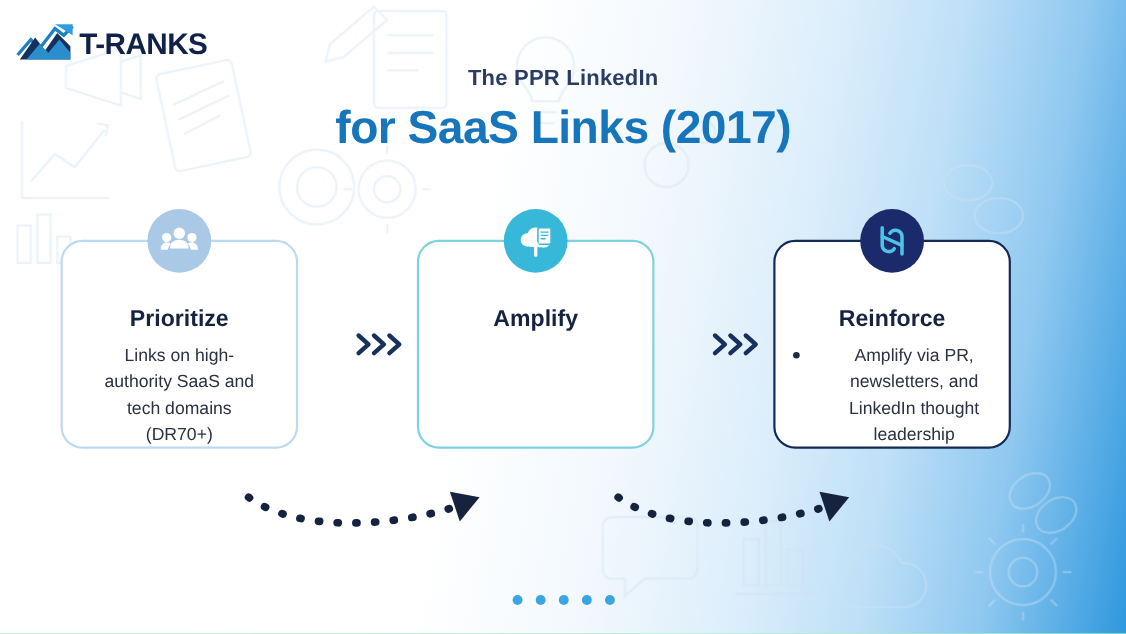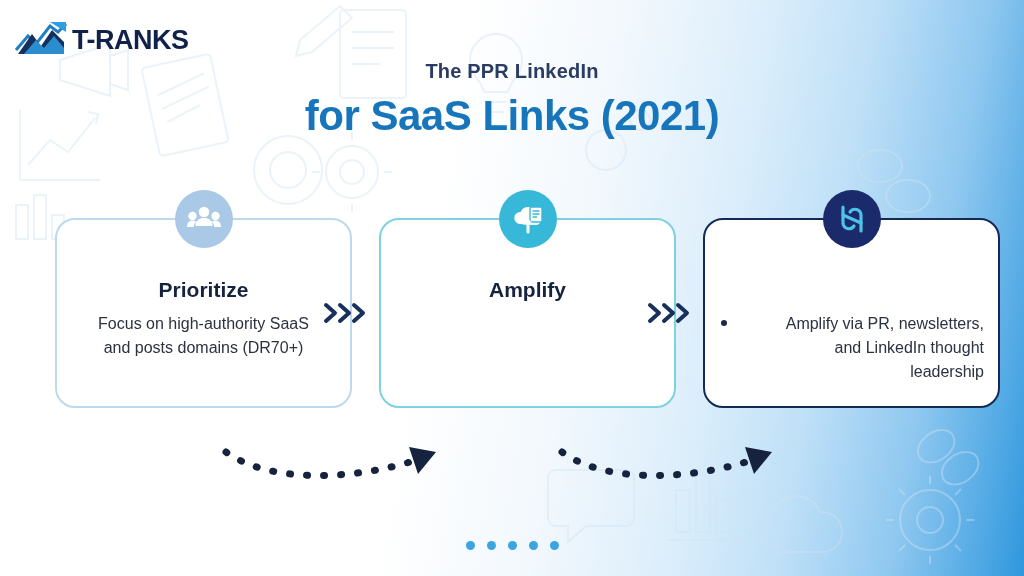--- a/index.html
+++ b/index.html
@@ -85,21 +85,21 @@
     text-align: center;
     font-size: 42px;
     font-weight: bold;
     color: #1775bb;
     letter-spacing: -0.5px;
   }
 
   
   .card {
     position: absolute;
-    width: 297px;
+    width: 216px;
     height: 190px;
     border-radius: 20px;
     background: #ffffff;
     box-sizing: border-box;
   }
   .card.c1 { left: 55px;  top: 218px; border: 2px solid #bcd9ef; }
   .card.c2 { left: 379px; top: 218px; border: 2px solid #7ed1e0; }
   .card.c3 { left: 703px; top: 218px; border: 2px solid #142a55; }
 
   .card-title {
@@ -113,21 +113,21 @@
   }
   .card-body {
     position: absolute;
     left: 26px; right: 26px;
     top: 92px;
     text-align: center;
     font-size: 16px;
     line-height: 1.5;
     color: #2b3141;
   }
-  .card.c3 .card-body { text-align: right; left: 54px; right: 14px; }
+  .card.c3 .card-body { text-align: center; left: 54px; right: 14px; }
   .bullet-dot {
     position: absolute;
     left: 16px;
     top: 100px;
     width: 6px; height: 6px;
     border-radius: 50%;
     background: #1b2a45;
   }
 
   
@@ -243,21 +243,21 @@
         <path d="M2 30 L14 16 L22 24 L36 6 L44 12 L52 4" fill="none" stroke="#1f7fc4" stroke-width="3"></path>
         <path d="M4 34 L18 14 L27 26 L38 10 L50 22 L50 34 Z" fill="#16305e"></path>
         <path d="M10 34 L22 20 L30 28 L40 16 L50 28 L50 34 Z" fill="#2e9ee0" opacity="0.85"></path>
         <path d="M36 2 L52 2 L52 12 Z" fill="#2e9ee0"></path>
       </svg>
     </span>
     <span class="logo-text">T-RANKS</span>
   </div>
 
   <div class="eyebrow">The PPR LinkedIn</div>
-  <div class="headline">for SaaS Links (2021)</div>
+  <div class="headline">for SaaS Links (2017)</div>
 
   <svg class="arrows" width="1024" height="576" viewBox="0 0 1024 576" xmlns="http://www.w3.org/2000/svg">
     <g stroke="#16233f" stroke-width="7" stroke-linecap="round" fill="none" stroke-dasharray="1 16">
       <path d="M226 452 C 268 483, 350 480, 410 462"></path>
       <path d="M562 452 C 604 483, 686 480, 746 462"></path>
     </g>
     <polygon points="409,447 436,452 418,474" fill="#16233f"></polygon>
     <polygon points="745,447 772,452 754,474" fill="#16233f"></polygon>
   </svg>
 
@@ -266,21 +266,21 @@
       <svg width="34" height="30" viewBox="0 0 34 30" xmlns="http://www.w3.org/2000/svg">
         <circle cx="17" cy="8" r="5.2" fill="#ffffff"></circle>
         <path d="M8.5 22 C8.5 16.5 12.2 14 17 14 C21.8 14 25.5 16.5 25.5 22 Z" fill="#ffffff"></path>
         <circle cx="5.5" cy="12" r="4.2" fill="#ffffff"></circle>
         <path d="M0 23 C0 18.5 2.5 16.5 5.5 16.5 C7 16.5 8.3 16.9 9.3 17.7 C7.6 19.3 6.8 21.3 6.6 23 Z" fill="#ffffff"></path>
         <circle cx="28.5" cy="12" r="4.2" fill="#ffffff"></circle>
         <path d="M34 23 C34 18.5 31.5 16.5 28.5 16.5 C27 16.5 25.7 16.9 24.7 17.7 C26.4 19.3 27.2 21.3 27.4 23 Z" fill="#ffffff"></path>
       </svg>
     </div>
     <div class="card-title">Prioritize</div>
-    <div class="card-body">Focus on high-authority SaaS and posts domains (DR70+)</div>
+    <div class="card-body">Links on high-authority SaaS and tech domains (DR70+)</div>
   </div>
 
   <div class="card c2">
     <div class="badge b2">
       <svg width="34" height="30" viewBox="0 0 34 30" xmlns="http://www.w3.org/2000/svg">
         <path d="M9 20 a6 6 0 0 1 0.6 -12 a8.5 8.5 0 0 1 16.2 2.3 a5.5 5.5 0 0 1 -1.3 10.8 Z" fill="#ffffff"></path>
         <rect x="19" y="3" width="12" height="15" rx="1.6" fill="#ffffff" stroke="#37b8d8" stroke-width="1.4"></rect>
         <path d="M21.5 7 h7 M21.5 10 h7 M21.5 13 h4.5" stroke="#37b8d8" stroke-width="1.3" fill="none"></path>
         <path d="M17 28 L17 17" stroke="#ffffff" stroke-width="3" stroke-linecap="round"></path>
         <polygon points="17,14.5 22,20.5 12,20.5" fill="#ffffff"></polygon>
@@ -292,20 +292,21 @@
   <div class="card c3">
     <div class="badge b3">
       <svg width="34" height="32" viewBox="0 0 34 32" xmlns="http://www.w3.org/2000/svg">
         <g fill="none" stroke="#4ec3e8" stroke-width="3.2" stroke-linecap="round">
           <path d="M8 4 L8 20 a6 6 0 0 0 11 3"></path>
           <path d="M26 28 L26 12 a6 6 0 0 0 -11 -3"></path>
           <path d="M8 12 L26 20"></path>
         </g>
       </svg>
     </div>
+    <div class="card-title">Reinforce</div>
     <div class="bullet-dot"></div>
     <div class="card-body">Amplify via PR, newsletters, and LinkedIn thought leadership</div>
   </div>
 
   <svg class="chevrons ch1" width="48" height="26" viewBox="0 0 48 26" xmlns="http://www.w3.org/2000/svg">
     <g fill="none" stroke="#18305c" stroke-width="4" stroke-linecap="round" stroke-linejoin="round">
       <path d="M4 5 L13 13 L4 21"></path>
       <path d="M18 5 L27 13 L18 21"></path>
       <path d="M32 5 L41 13 L32 21"></path>
     </g>

